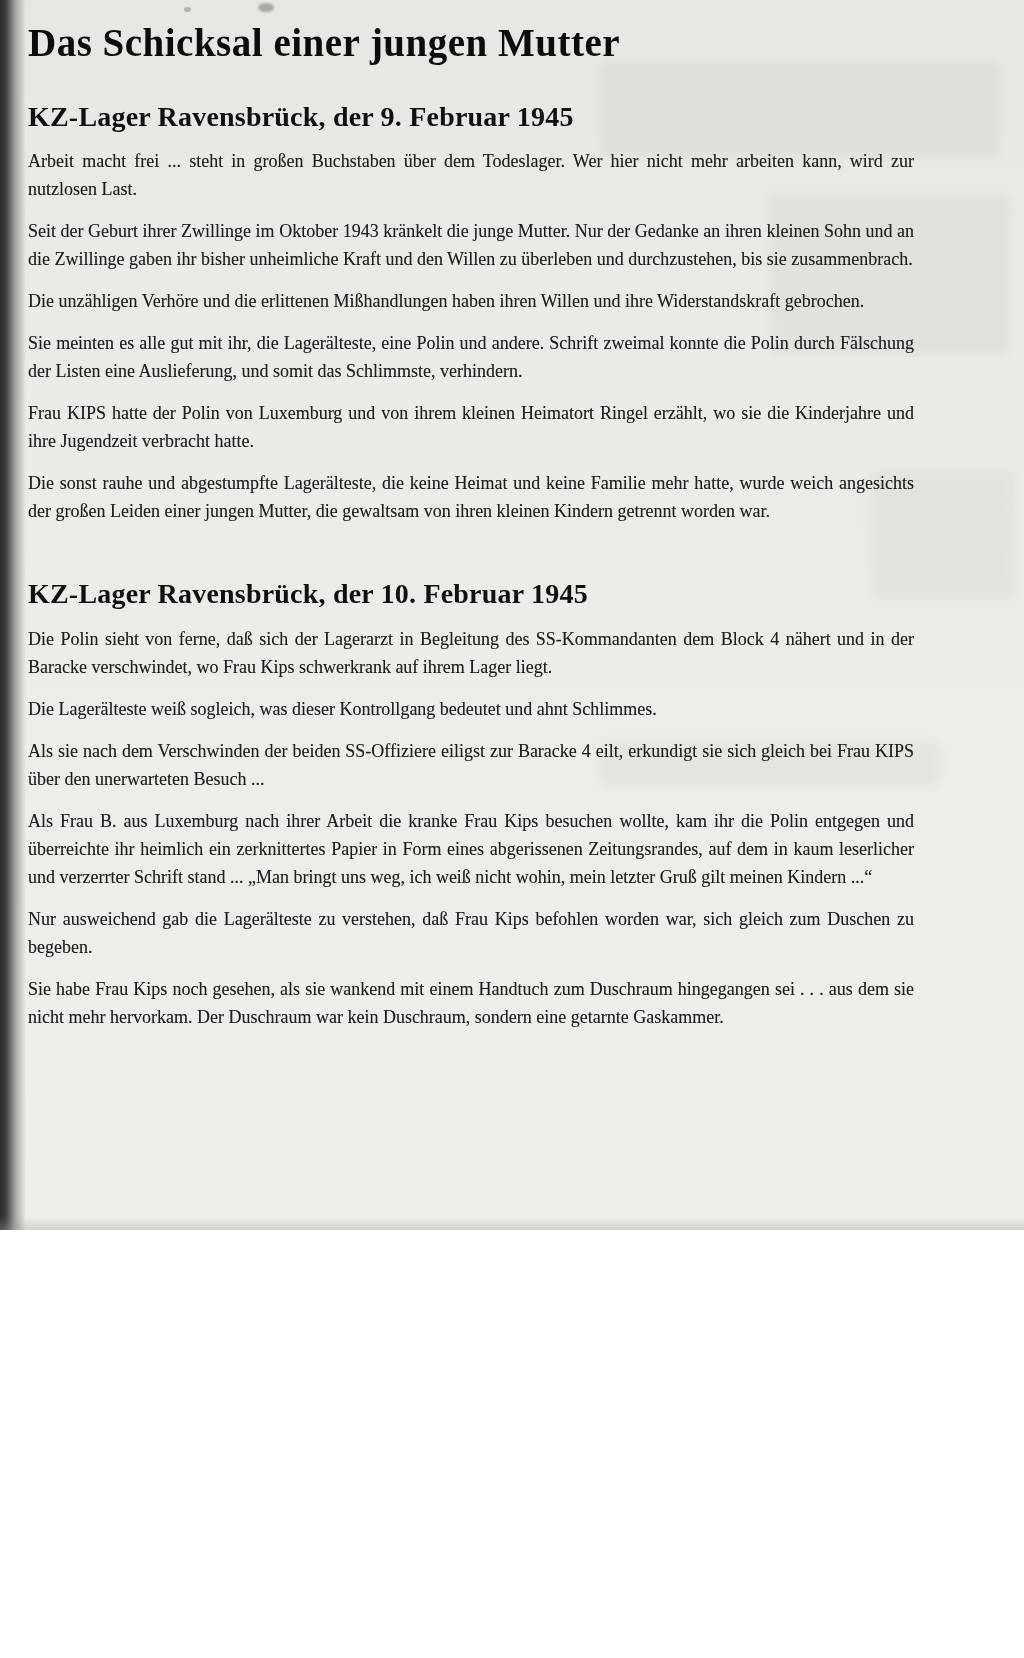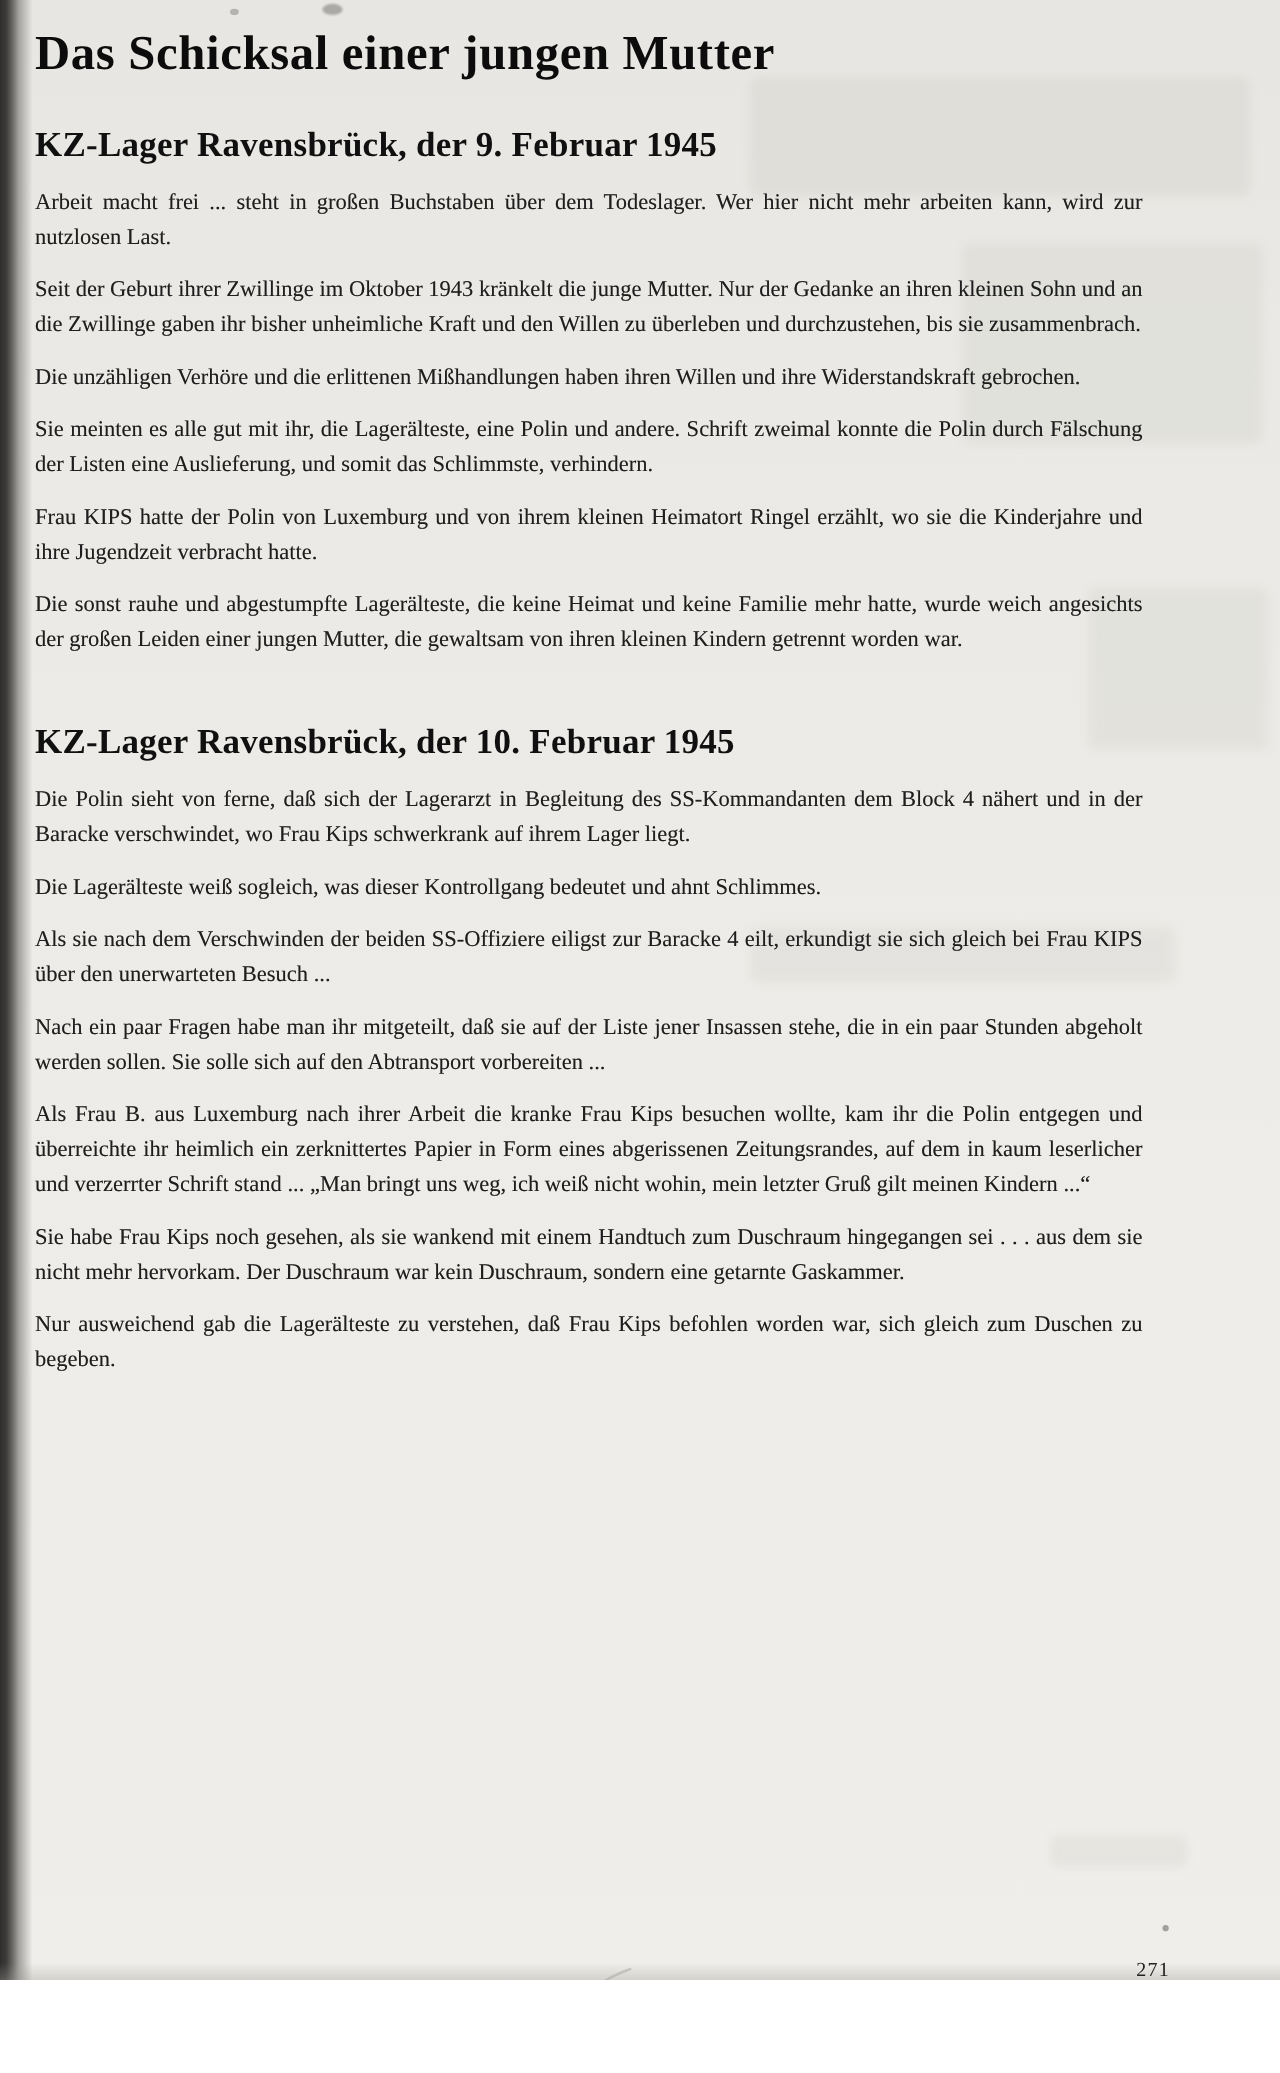--- a/index.html
+++ b/index.html
@@ -3,21 +3,21 @@
 <meta charset="utf-8">
 <style>
   html, body {
     margin: 0; padding: 0;
     width: 1024px; height: 1658px;
     overflow: hidden;
     font-family: "Liberation Serif", "DejaVu Serif", serif;
   }
   .scan-root {
     position: relative;
-    width: 1024px; height: 1584px;
+    width: 1024px; height: 1230px;
     background: linear-gradient(180deg, #e7e6e2 0%, #eae9e5 18%, #edecE8 55%, #efeeea 100%);
     overflow: hidden;
     text-decoration: underline;
   }
   
   .left-edge {
     position: absolute; left: 0; top: 0; bottom: 0; width: 26px;
     background: linear-gradient(90deg,
       #2e2d2c 0px, #3c3b3a 5px, #6a6966 10px,
       #a3a29e 15px, rgba(233,232,228,0) 26px);
@@ -101,21 +101,20 @@
       <p class="body-par">Sie meinten es alle gut mit ihr, die Lagerälteste, eine Polin und andere. Schrift zweimal konnte die Polin durch Fälschung der Listen eine Auslieferung, und somit das Schlimmste, verhindern.</p>
       <p class="body-par">Frau KIPS hatte der Polin von Luxemburg und von ihrem kleinen Heimatort Ringel erzählt, wo sie die Kinderjahre und ihre Jugendzeit verbracht hatte.</p>
       <p class="body-par">Die sonst rauhe und abgestumpfte Lagerälteste, die keine Heimat und keine Familie mehr hatte, wurde weich angesichts der großen Leiden einer jungen Mutter, die gewaltsam von ihren kleinen Kindern getrennt worden war.</p>
     </section>
 
     <section class="part2">
       <h2 class="date-heading">KZ-Lager Ravensbrück, der 10. Februar 1945</h2>
       <p class="body-par">Die Polin sieht von ferne, daß sich der Lagerarzt in Begleitung des SS-Kommandanten dem Block 4 nähert und in der Baracke verschwindet, wo Frau Kips schwerkrank auf ihrem Lager liegt.</p>
       <p class="body-par">Die Lagerälteste weiß sogleich, was dieser Kontrollgang bedeutet und ahnt Schlimmes.</p>
       <p class="body-par">Als sie nach dem Verschwinden der beiden SS-Offiziere eiligst zur Baracke 4 eilt, erkundigt sie sich gleich bei Frau KIPS über den unerwarteten Besuch ...</p>
-      <p class="body-par">Nach ein paar Fragen habe man ihr mitgeteilt, daß sie auf der Liste jener Insassen stehe, die in ein paar Stunden abgeholt werden sollen. Sie solle sich auf den Abtransport vorbereiten ...</p>
       <p class="body-par">Als Frau B. aus Luxemburg nach ihrer Arbeit die kranke Frau Kips besuchen wollte, kam ihr die Polin entgegen und überreichte ihr heimlich ein zerknittertes Papier in Form eines abgerissenen Zeitungsrandes, auf dem in kaum leserlicher und verzerrter Schrift stand ... „Man bringt uns weg, ich weiß nicht wohin, mein letzter Gruß gilt meinen Kindern ...“</p>
+      <p class="body-par">Nur ausweichend gab die Lagerälteste zu verstehen, daß Frau Kips befohlen worden war, sich gleich zum Duschen zu begeben.</p>
       <p class="body-par">Sie habe Frau Kips noch gesehen, als sie wankend mit einem Handtuch zum Duschraum hingegangen sei . . . aus dem sie nicht mehr hervorkam. Der Duschraum war kein Duschraum, sondern eine getarnte Gaskammer.</p>
-      <p class="body-par">Nur ausweichend gab die Lagerälteste zu verstehen, daß Frau Kips befohlen worden war, sich gleich zum Duschen zu begeben.</p>
     </section>
   </div>
 
   <div class="page-number">271</div>
 </div>
 
 </body></html>

